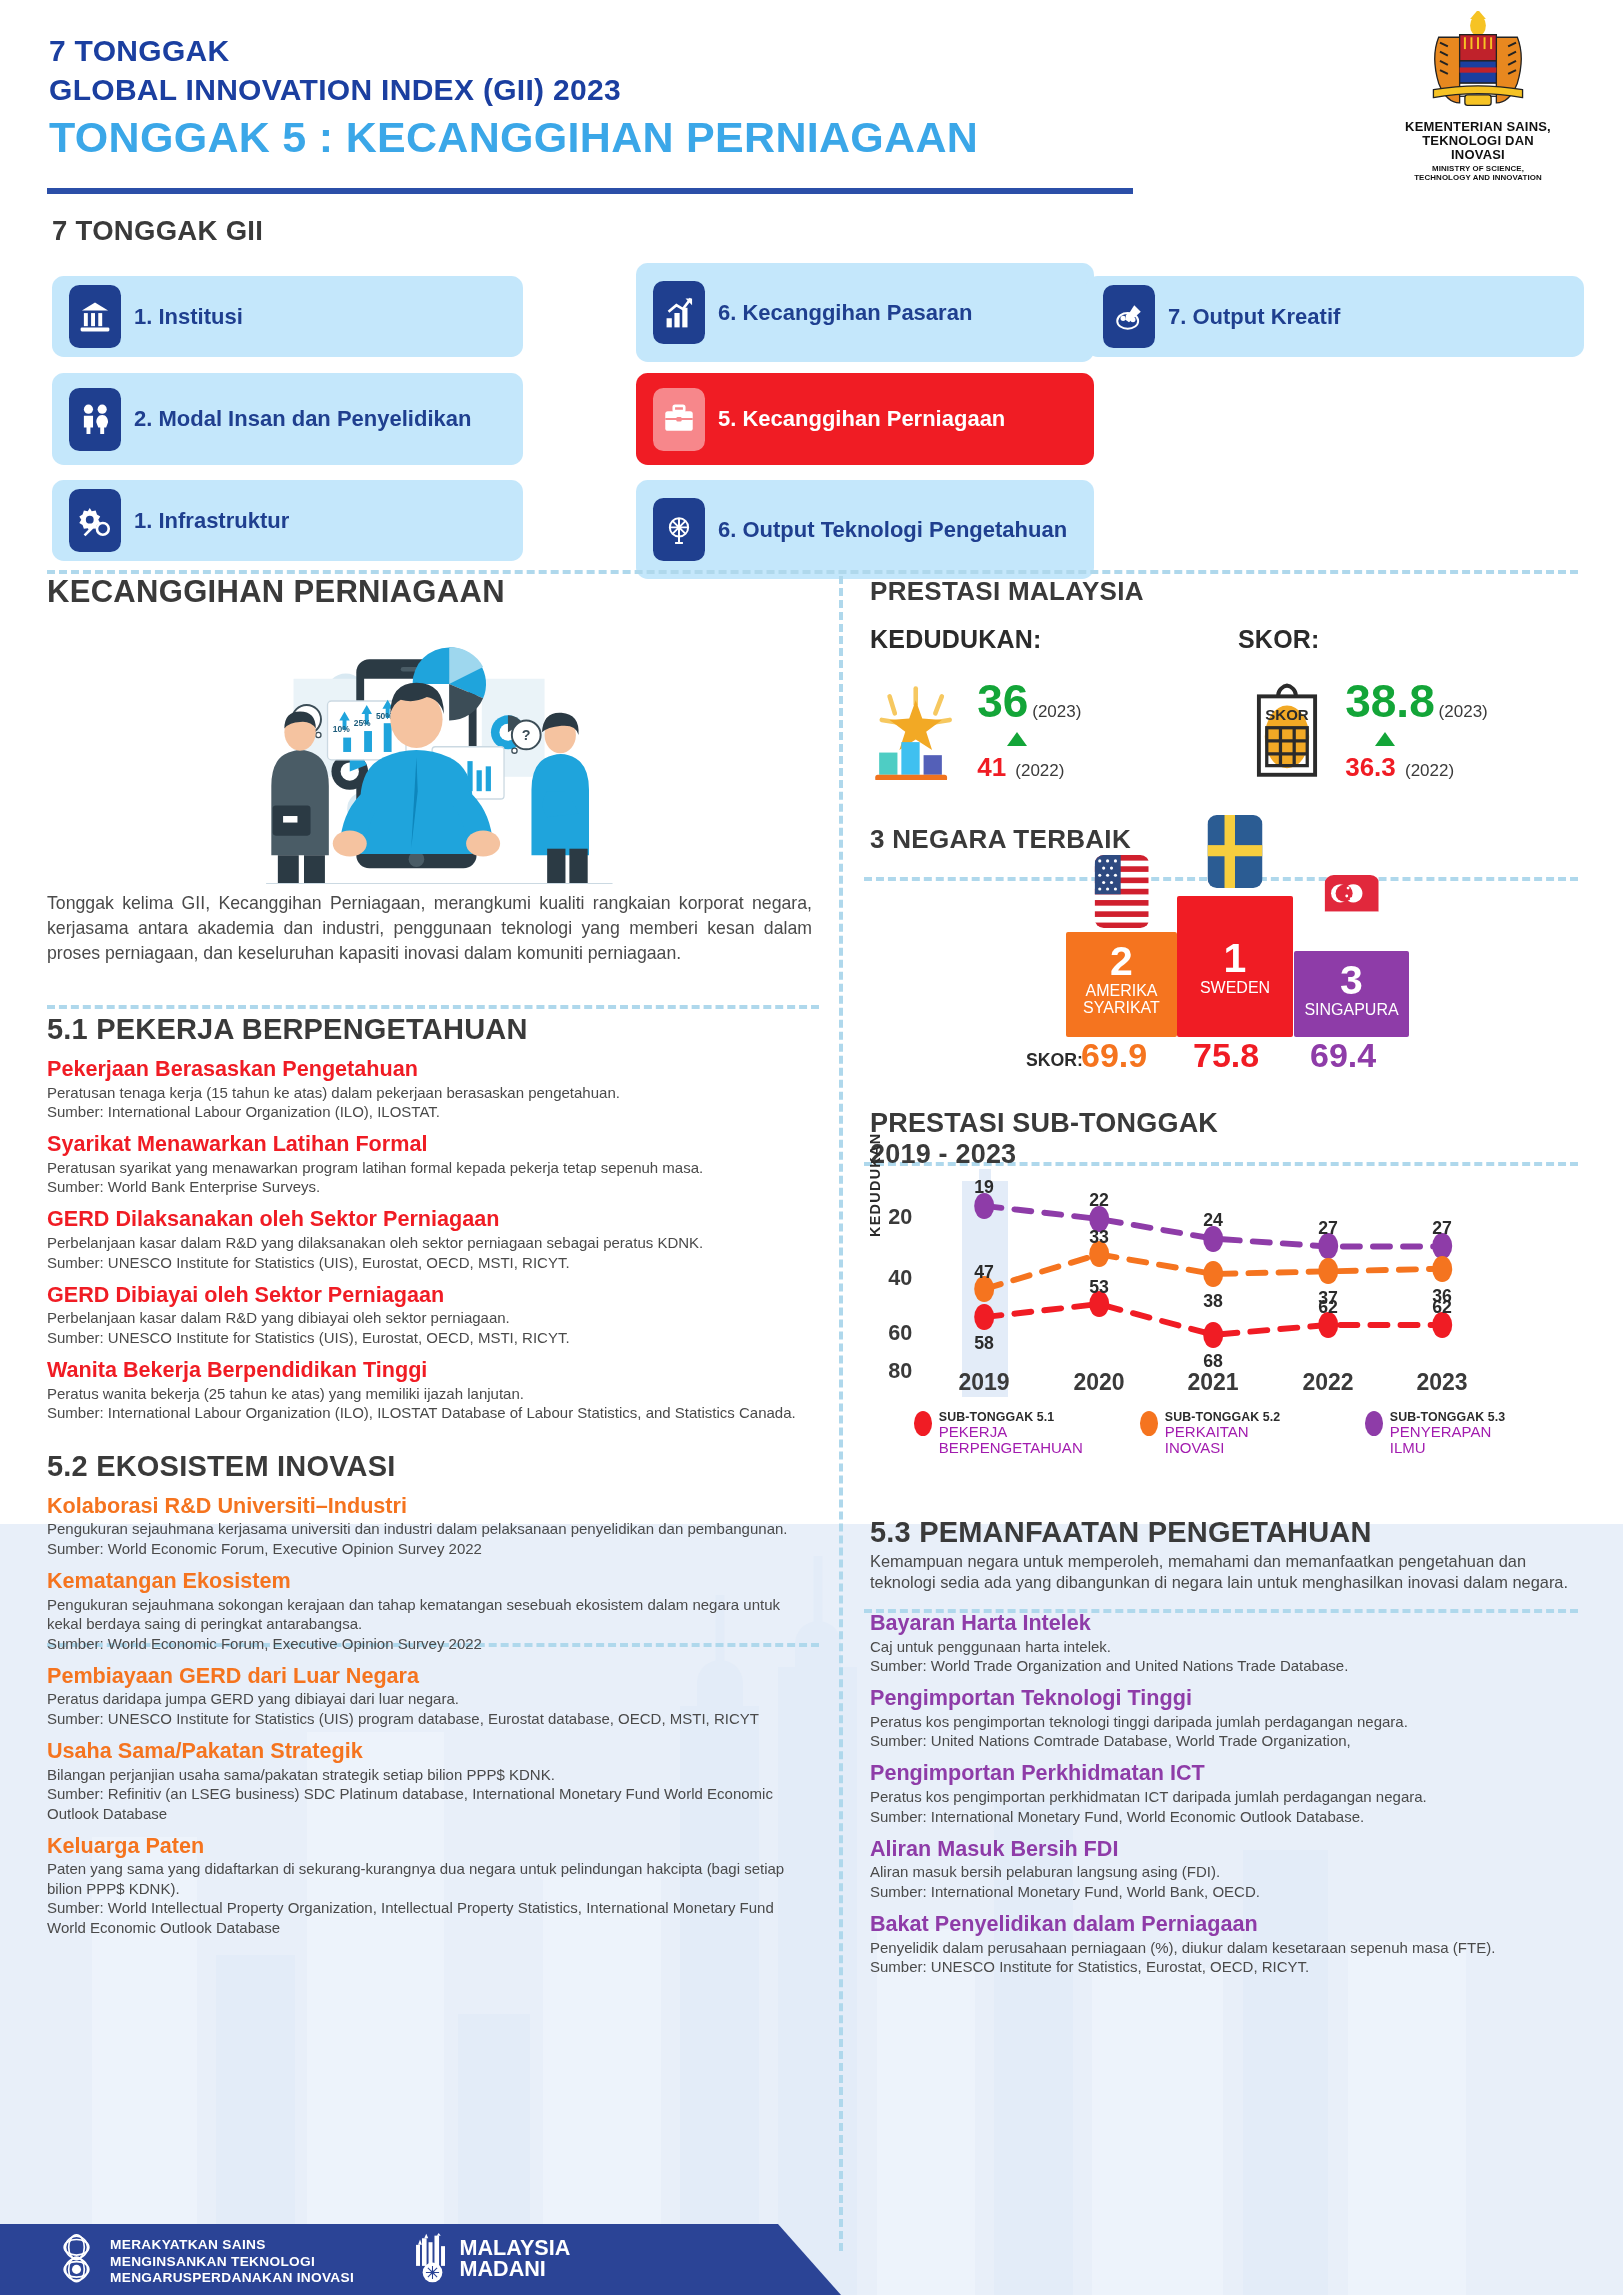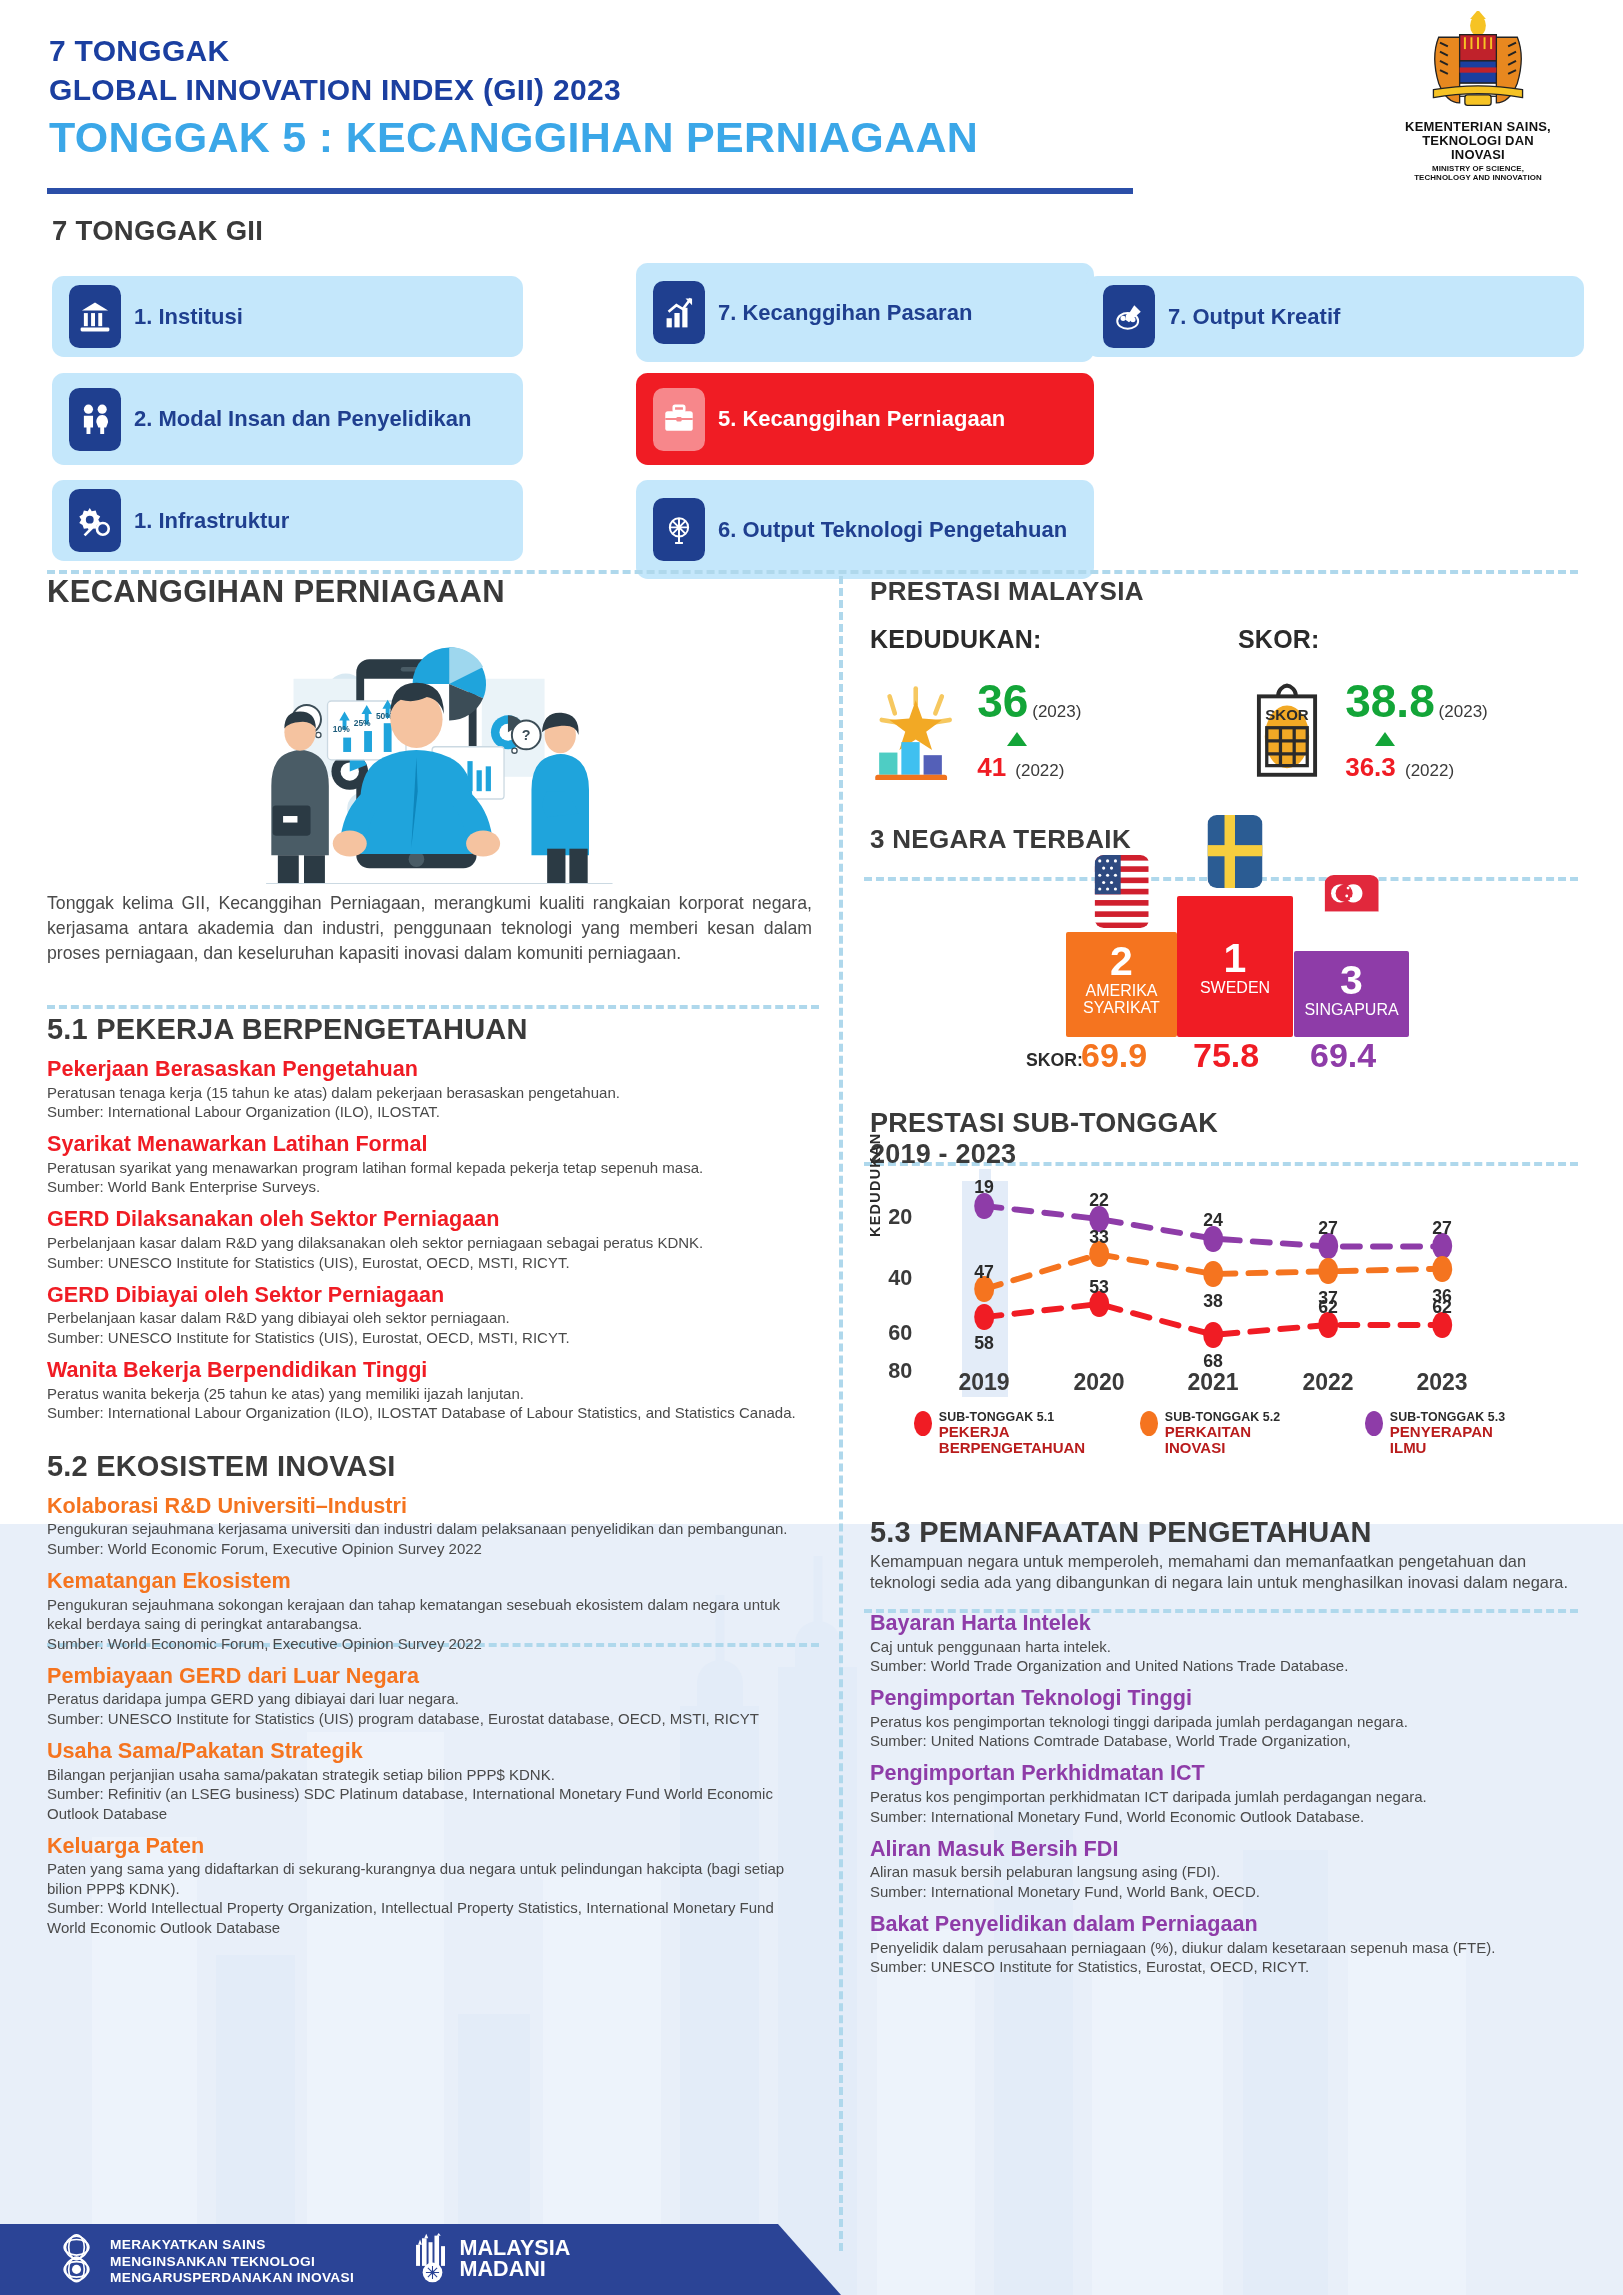--- a/index.html
+++ b/index.html
@@ -108,21 +108,21 @@
   .ytick { position:absolute; left:18.3px; font-size:21.6px; font-weight:bold; color:#3A3A3A; }
   .xtick { position:absolute; top:188px; font-size:23px; font-weight:bold; color:#3A3A3A; transform:translateX(-50%); }
   .dot { position:absolute; width:19.6px; height:26px; border-radius:50%; transform:translate(-50%,-50%); }
   .dlabel { position:absolute; font-size:17.7px; font-weight:bold; color:#2B2B2B; transform:translateX(-50%); }
 
   .legend { position:relative; width:713px; height:72px; margin-top:13px; }
   .lg { position:absolute; display:flex; }
   .lg-dot { width:18.3px; height:25px; border-radius:50%; flex:0 0 18.3px; margin-top:1.3px; }
   .lg-txt { margin-left:6.5px; }
   .lg-t1 { font-size:12.4px; font-weight:bold; color:#2B2B2B; letter-spacing:0.1px; }
-  .lg-t2 { font-size:15px; font-weight:bold; color:#b91c1c; line-height:1.08; }
+  .lg-t2 { font-size:15px; font-weight:normal; color:#a21caf; line-height:1.08; }
 
   
   .footer { position:absolute; left:0; bottom:0; width:841px; height:71px; background:#2B4496; clip-path: polygon(0 0, 778px 0, 841px 71px, 0 71px); }
   .f-logo { position:absolute; left:51px; top:9.2px; width:51px; height:52px; }
   .f-txt { position:absolute; left:110px; top:13px; color:#fff; font-size:13.7px; font-weight:bold; line-height:1.22; letter-spacing:0.3px; }
   .f-mm { position:absolute; left:412px; top:9.2px; display:flex; align-items:center; }
   .f-mm-logo { width:41px; height:50px; }
   .f-mm-txt { color:#fff; font-size:21.6px; font-weight:bold; line-height:1.0; margin-left:6.5px; }
 </style>
 </head>
@@ -223,21 +223,21 @@
     <div class="pcard p4">
       <span class="picon">
         <svg viewBox="0 0 52 52" fill="#fff">
             <rect x="7" y="34" width="8" height="14"></rect>
             <rect x="19" y="26" width="8" height="22"></rect>
             <rect x="31" y="18" width="8" height="30"></rect>
             <path d="M10 24 L22 14 L32 20 L44 4" stroke="#fff" stroke-width="4" fill="none"></path>
             <path d="M36 4h10v10z"></path>
           </svg>
       </span>
-      <span class="plabel">7. Kecanggihan Pasaran</span>
+      <span class="plabel">6. Kecanggihan Pasaran</span>
     </div>
 
     <div class="pcard p5 active">
       <span class="picon">
         <svg viewBox="0 0 52 52" fill="#fff">
             <rect x="18" y="6" width="16" height="8" rx="2" fill="none" stroke="#fff" stroke-width="4"></rect>
             <rect x="5" y="14" width="42" height="30" rx="4"></rect>
             <path d="M5 26h42" stroke="#F7878B" stroke-width="3"></path>
             <rect x="22" y="23" width="8" height="7" rx="2" fill="#F7878B"></rect>
           </svg>

